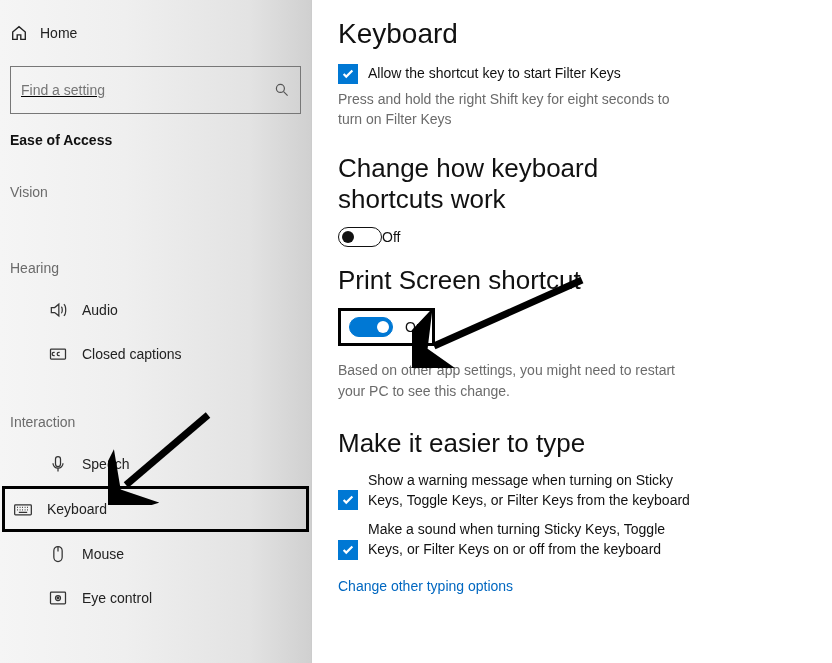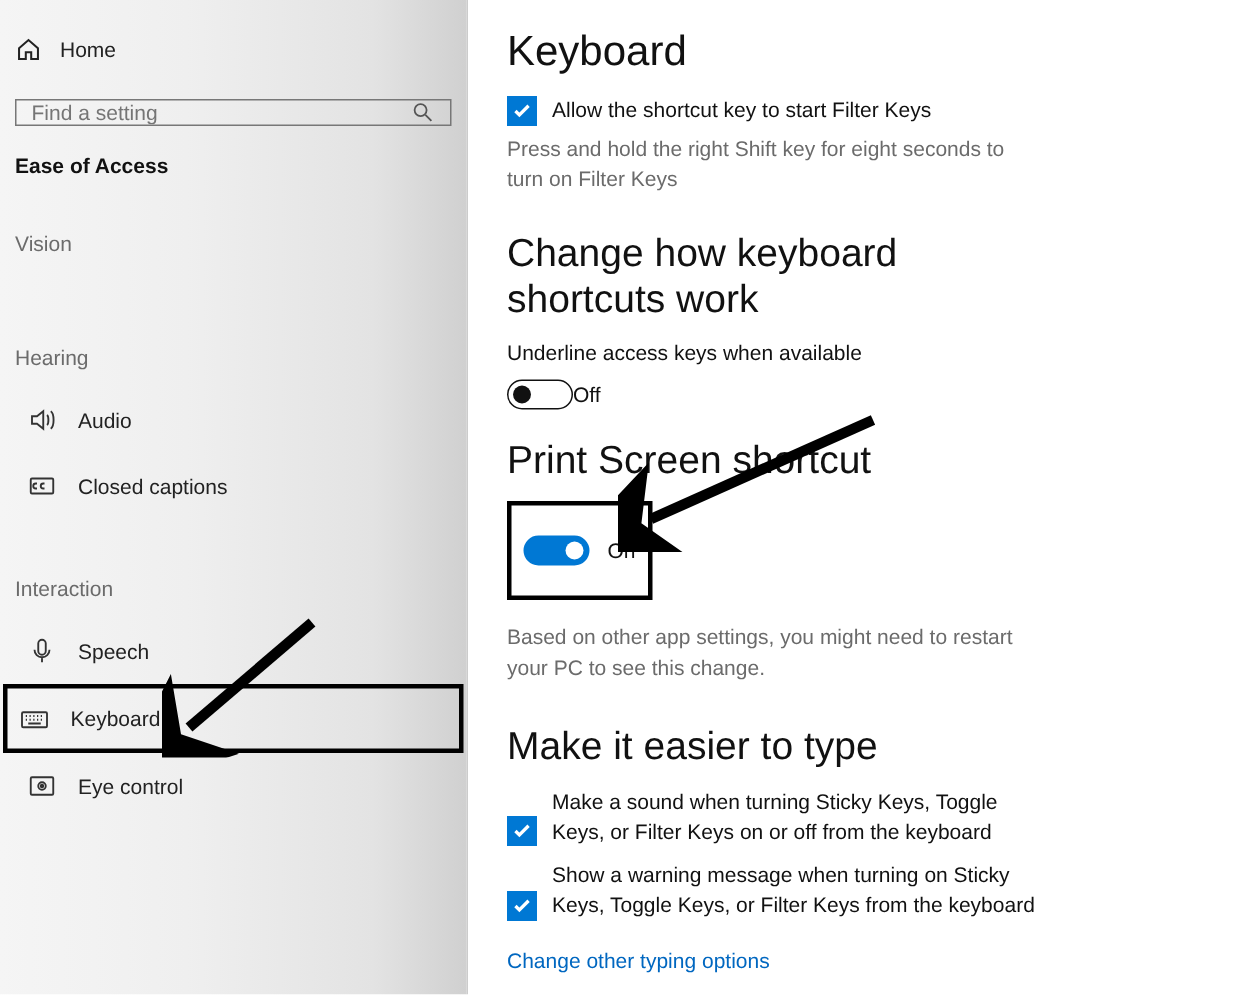--- a/index.html
+++ b/index.html
@@ -13,29 +13,29 @@
       background: linear-gradient(to right, #f5f5f5 0%, #efefef 40%, #e3e3e3 80%, #d0d0d0 100%);
       border-right: 1px solid #ccc;
       padding-top: 18px;
       position: relative;
     }
     .home-row { display: flex; align-items: center; gap: 12px; padding: 6px 10px; margin-bottom: 18px; cursor: pointer; }
     .home-row .icon { width: 18px; height: 18px; display: flex; align-items: center; justify-content: center; color: #222; }
     .home-row .label { font-size: 14px; color: #222; }
 
     .search-wrap { margin: 0 10px 18px 10px; }
-    .search-box { display: flex; align-items: flex-start; justify-content: space-between; border: 1px solid #777; padding: 0 10px; background: transparent; }
+    .search-box { display: flex; align-items: flex-start; justify-content: space-between; border: 1px solid #777; padding: 15px 10px; background: transparent; text-decoration: underline; }
     .search-box input { border: none; background: transparent; outline: none; font-size: 14px; color: #555; width: 240px; }
     .search-icon { color: #555; width: 16px; height: 16px; }
 
     .category-title { padding: 0 10px 18px 10px; font-weight: 600; font-size: 14px; color: #111; }
 
     .group-header { padding: 18px 10px 12px 10px; font-size: 14px; color: #6b6b6b; }
 
-    .nav-item { display: flex; align-items: center; gap: 14px; padding: 12px 18px; cursor: pointer; }
+    .nav-item { display: flex; align-items: center; gap: 14px; padding: 12px 18px; cursor: pointer; margin-left: 30px; }
     .nav-item .icon { width: 20px; height: 20px; display: flex; align-items: center; justify-content: center; color: #333; }
     .nav-item .label { font-size: 14px; color: #222; }
 
     .nav-item.highlight { border: 3px solid #000; padding: 10px 8px; }
 
     
     .main { flex: 1; padding: 18px 22px 10px 26px; overflow: hidden; position: relative; }
     .page-title { font-size: 28px; font-weight: 400; color: #111; margin-bottom: 14px; }
 
     .checkbox-row { display: flex; align-items: flex-end; gap: 10px; margin-bottom: 6px; }
@@ -50,21 +50,21 @@
     .subtext { font-size: 14px; color: #111; margin-bottom: 10px; }
 
     .toggle-row { display: flex; align-items: center; margin-bottom: 18px; }
     .toggle { width: 44px; height: 20px; border-radius: 10px; position: relative; cursor: pointer; }
     .toggle.off { background: #fff; border: 1px solid #111; }
     .toggle.off .thumb { width: 12px; height: 12px; border-radius: 50%; background: #111; position: absolute; left: 3px; top: 3px; }
     .toggle.on { background: #0078d4; border: 1px solid #0078d4; }
     .toggle.on .thumb { width: 12px; height: 12px; border-radius: 50%; background: #fff; position: absolute; right: 3px; top: 3px; }
     .toggle-label { font-size: 14px; color: #111; }
 
-    .toggle-highlight { border: 3px solid #000; padding: 20px 8px; display: inline-flex; align-items: center; gap: 12px; margin-bottom: 14px; }
+    .toggle-highlight { border: 3px solid #000; padding: 6px 8px; display: inline-flex; align-items: center; gap: 12px; margin-bottom: 14px; }
 
     .gray-note { font-size: 14px; color: #6b6b6b; line-height: 1.5; margin-bottom: 26px; }
 
     .link { font-size: 14px; color: #0067c0; cursor: pointer; margin-top: 12px; display: inline-block; }
 
     
     .arrow { position: absolute; pointer-events: none; }
   </style>
 </head>
 <body>
@@ -136,20 +136,29 @@
     <div class="nav-item highlight" style="margin: 0 2px;">
       <span class="icon">
         <svg viewBox="0 0 24 24" width="20" height="20" fill="none" stroke="currentColor" stroke-width="1.5">
           <rect x="2" y="7" width="20" height="12" rx="1"></rect>
           <path d="M5 10h1M8 10h1M11 10h1M14 10h1M17 10h1M5 13h1M8 13h1M11 13h1M14 13h1M17 13h1M7 16h10"></path>
         </svg>
       </span>
       <span class="label">Keyboard</span>
     </div>
 
+    <div class="nav-item">
+      <span class="icon">
+        <svg viewBox="0 0 24 24" width="20" height="20" fill="none" stroke="currentColor" stroke-width="1.5">
+          <rect x="7" y="3" width="10" height="18" rx="5"></rect>
+            <path d="M12 3v6"></path>
+        </svg>
+      </span>
+      <span class="label">Mouse</span>
+    </div>
 
     <div class="nav-item">
       <span class="icon">
         <svg viewBox="0 0 24 24" width="20" height="20" fill="none" stroke="currentColor" stroke-width="1.5">
           <rect x="3" y="5" width="18" height="14" rx="1"></rect>
             <circle cx="12" cy="12" r="3"></circle>
             <circle cx="12" cy="12" r="1" fill="currentColor"></circle>
         </svg>
       </span>
       <span class="label">Eye control</span>
@@ -173,21 +182,20 @@
       <div class="cb">
         <svg viewBox="0 0 16 16" width="14" height="14" fill="none" stroke-width="2.5">
             <path d="M3 8l3 3 7-7"></path>
           </svg>
       </div>
       <div class="checkbox-label">Allow the shortcut key to start Filter Keys</div>
     </div>
     <div class="hint">Press and hold the right Shift key for eight seconds to turn on Filter Keys</div>
 
     <div class="section-title">Change how keyboard shortcuts work</div>
-    <div class="subtext">Underline access keys when available</div>
     <div class="toggle-row">
       <div class="toggle off">
           <div class="thumb"></div>
         </div>
       <div class="toggle-label">Off</div>
     </div>
 
     <div class="section-title">Print Screen shortcut</div>
     <div class="toggle-highlight">
       <div class="toggle on">
@@ -198,30 +206,30 @@
     <div class="gray-note">Based on other app settings, you might need to restart your PC to see this change.</div>
 
     <div class="section-title">Make it easier to type</div>
 
     <div class="checkbox-row" style="margin-top:10px;">
       <div class="cb">
         <svg viewBox="0 0 16 16" width="14" height="14" fill="none" stroke-width="2.5">
             <path d="M3 8l3 3 7-7"></path>
           </svg>
       </div>
-      <div class="checkbox-label">Make a sound when turning Sticky Keys, Toggle Keys, or Filter Keys on or off from the keyboard</div>
+      <div class="checkbox-label">Show a warning message when turning on Sticky Keys, Toggle Keys, or Filter Keys from the keyboard</div>
     </div>
 
     <div class="checkbox-row" style="margin-top:10px;">
       <div class="cb">
         <svg viewBox="0 0 16 16" width="14" height="14" fill="none" stroke-width="2.5">
             <path d="M3 8l3 3 7-7"></path>
           </svg>
       </div>
-      <div class="checkbox-label">Show a warning message when turning on Sticky Keys, Toggle Keys, or Filter Keys from the keyboard</div>
+      <div class="checkbox-label">Make a sound when turning Sticky Keys, Toggle Keys, or Filter Keys on or off from the keyboard</div>
     </div>
 
     <div class="link">Change other typing options</div>
 
     
     <svg class="arrow" style="left:100px; top:268px; width:180px; height:100px;" viewBox="0 0 180 100">
       <defs>
         <marker id="ah2" markerWidth="12" markerHeight="12" refX="2" refY="5" orient="auto">
           <path d="M0,0 L12,5 L0,10 L3,5 Z" fill="#000"></path>
         </marker>

